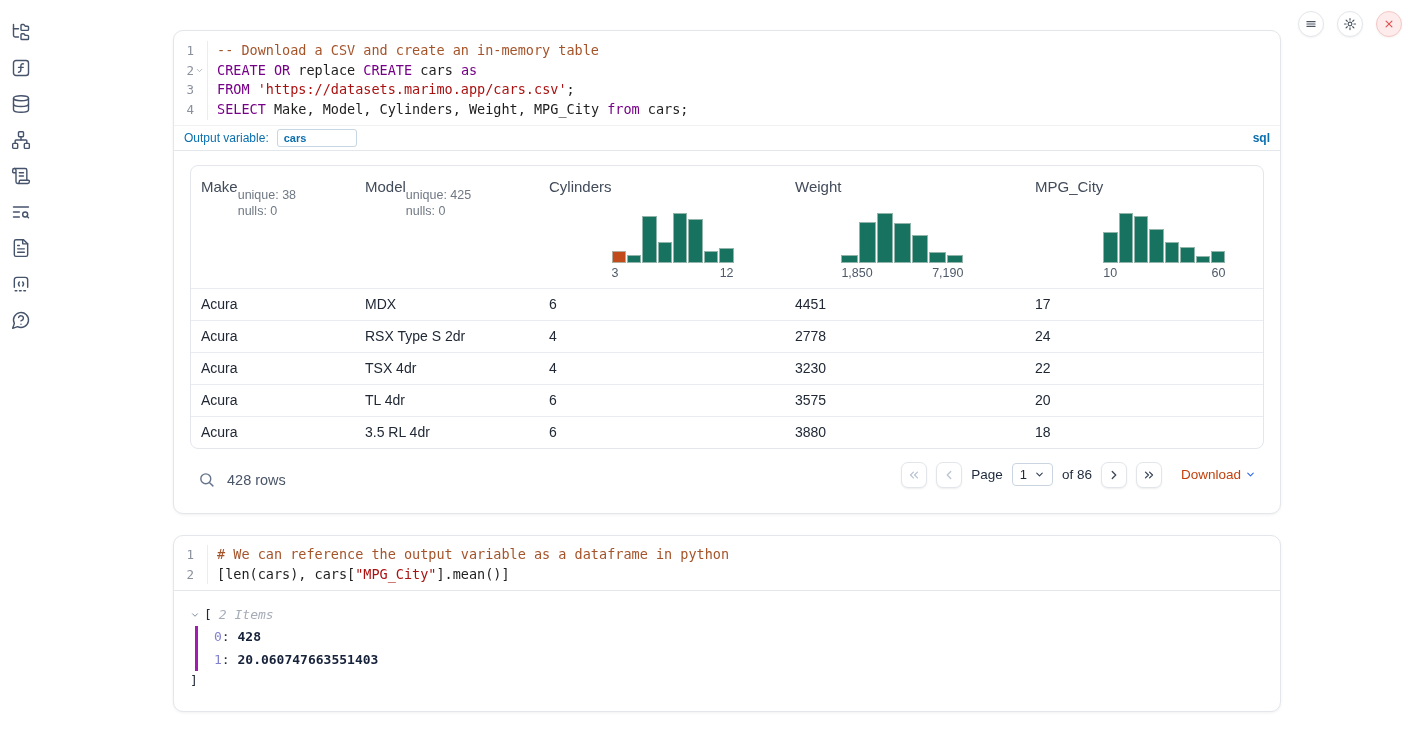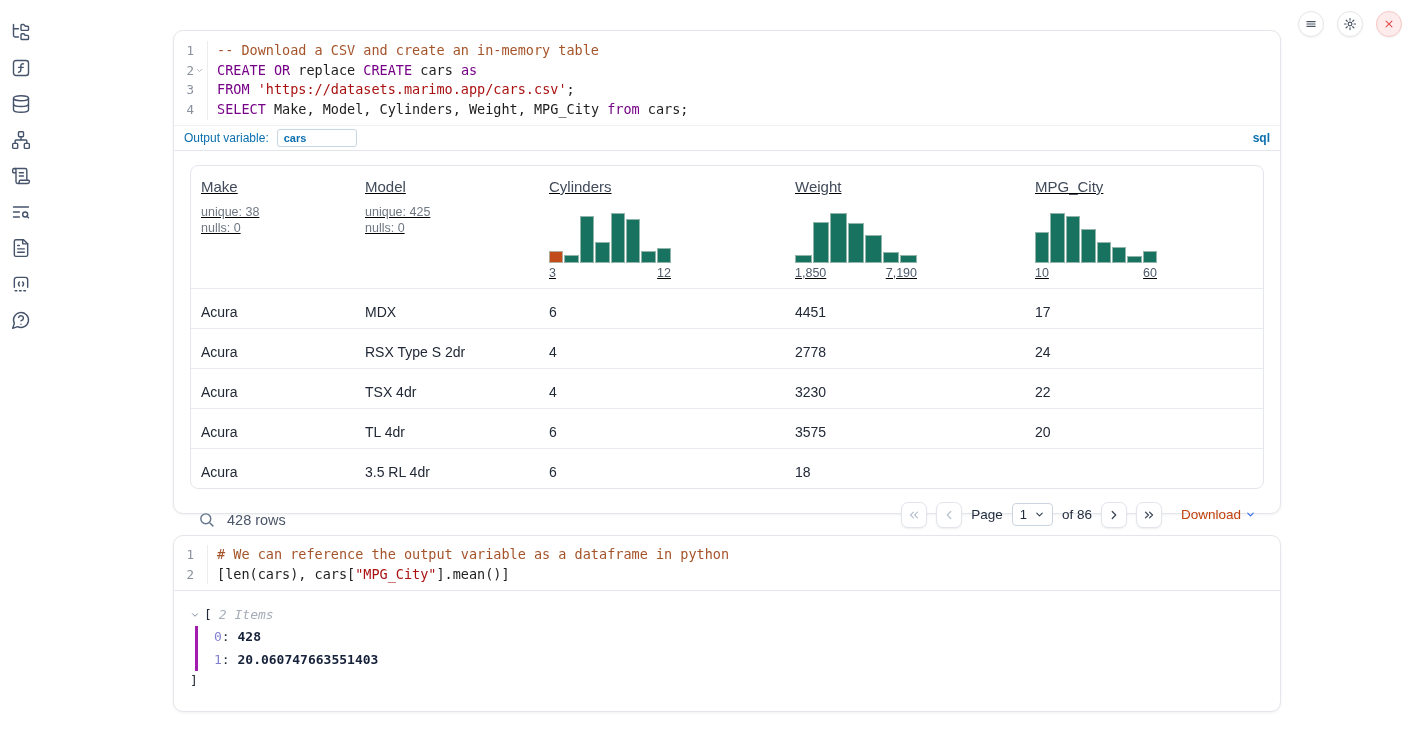--- a/index.html
+++ b/index.html
@@ -38,29 +38,29 @@
   
   .ovrow { display:flex; align-items:center; gap:8px; padding:4px 10px; border-top:1px solid #f0f1f3; border-bottom:1px solid #e3e6ea; height:26px; }
   .ov-label { font-size:12px; font-weight:normal; color:#0b6fae; }
   .ov-input { width:80px; height:18px; border:1px solid #c6d6e2; border-radius:3px; font-size:11px; font-weight:bold; color:#0b6fae; padding:0 6px; outline:none; font-family:"Liberation Sans", sans-serif; }
   .ov-lang { margin-left:auto; font-size:12px; font-weight:bold; color:#0b6fae; }
 
   
   .out1 { padding:14px 16px 6px 16px; }
   .tbl { border:1px solid #e3e7ec; border-radius:8px; overflow:hidden; }
   .t-head, .t-row { display:grid; grid-template-columns:164px 184px 246px 240px 1fr; }
-  .th-cell { padding:12px 10px 8px 10px; display:flex; flex-direction:column; min-height:122px; cursor:pointer;text-decoration:underline; }
+  .th-cell { padding:12px 10px 8px 10px; display:flex; flex-direction:row; min-height:122px; cursor:pointer; }
   .th-title { font-size:15px; color:#414b59; }
   .th-stats { margin-top:9px; font-size:12.5px; color:#6f7884; line-height:16px; }
   .hist { margin-top:auto; }
   .hist-bars { display:flex; align-items:flex-end; gap:1px; width:122px; height:50px; }
   .hist-bar { flex:1; border:1px solid rgba(176,196,190,.8); }
   .hist-axis { width:122px; display:flex; justify-content:space-between; font-size:12.5px; color:#4e5a6a; margin-top:3px; }
   .t-row { border-top:1px solid #e8ebef; cursor:pointer; }
-  .t-cell { padding:7px 10px 8px 10px; font-size:14px; color:#212936;margin-top:8px; }
+  .t-cell { padding:7px 10px 8px 10px; font-size:14px; color:#212936; }
 
   
   .t-foot { display:flex; align-items:flex-end; padding:13px 8px 4px 8px; }
   .search-ic { width:17px; height:17px; cursor:pointer; }
   .search-ic svg { width:17px; height:17px; stroke:#64748b; fill:none; stroke-width:2; stroke-linecap:round; }
   .rowcount { margin-left:12px; font-size:14.5px; color:#4a5568; }
   .pager { margin-left:auto; display:flex; align-items:center; gap:9px; }
   .pg-btn { width:26px; height:26px; border-radius:7px; border:1px solid #e2e6eb; background:#fff; box-shadow:0 1px 2px rgba(0,0,0,.07); display:flex; align-items:center; justify-content:center; cursor:pointer; }
   .pg-btn svg { width:14px; height:14px; fill:none; stroke-width:2.2; stroke-linecap:round; stroke-linejoin:round; }
   .pg-btn.dis svg { stroke:#b9c4d2; }
@@ -330,20 +330,21 @@
             <div class="t-cell">Acura</div>
             <div class="t-cell">TL 4dr</div>
             <div class="t-cell">6</div>
             <div class="t-cell">3575</div>
             <div class="t-cell">20</div>
           </div>
           <div class="t-row">
             <div class="t-cell">Acura</div>
             <div class="t-cell">3.5 RL 4dr</div>
             <div class="t-cell">6</div>
+            <div class="t-cell">3880</div>
             <div class="t-cell">18</div>
           </div>
         </div>
     </div>
 
     <div class="t-foot">
       <span class="search-ic"><svg viewBox="0 0 24 24">
             <circle cx="11" cy="11" r="7"></circle>
             <path d="m21 21-4.2-4.2"></path>
           </svg></span>

